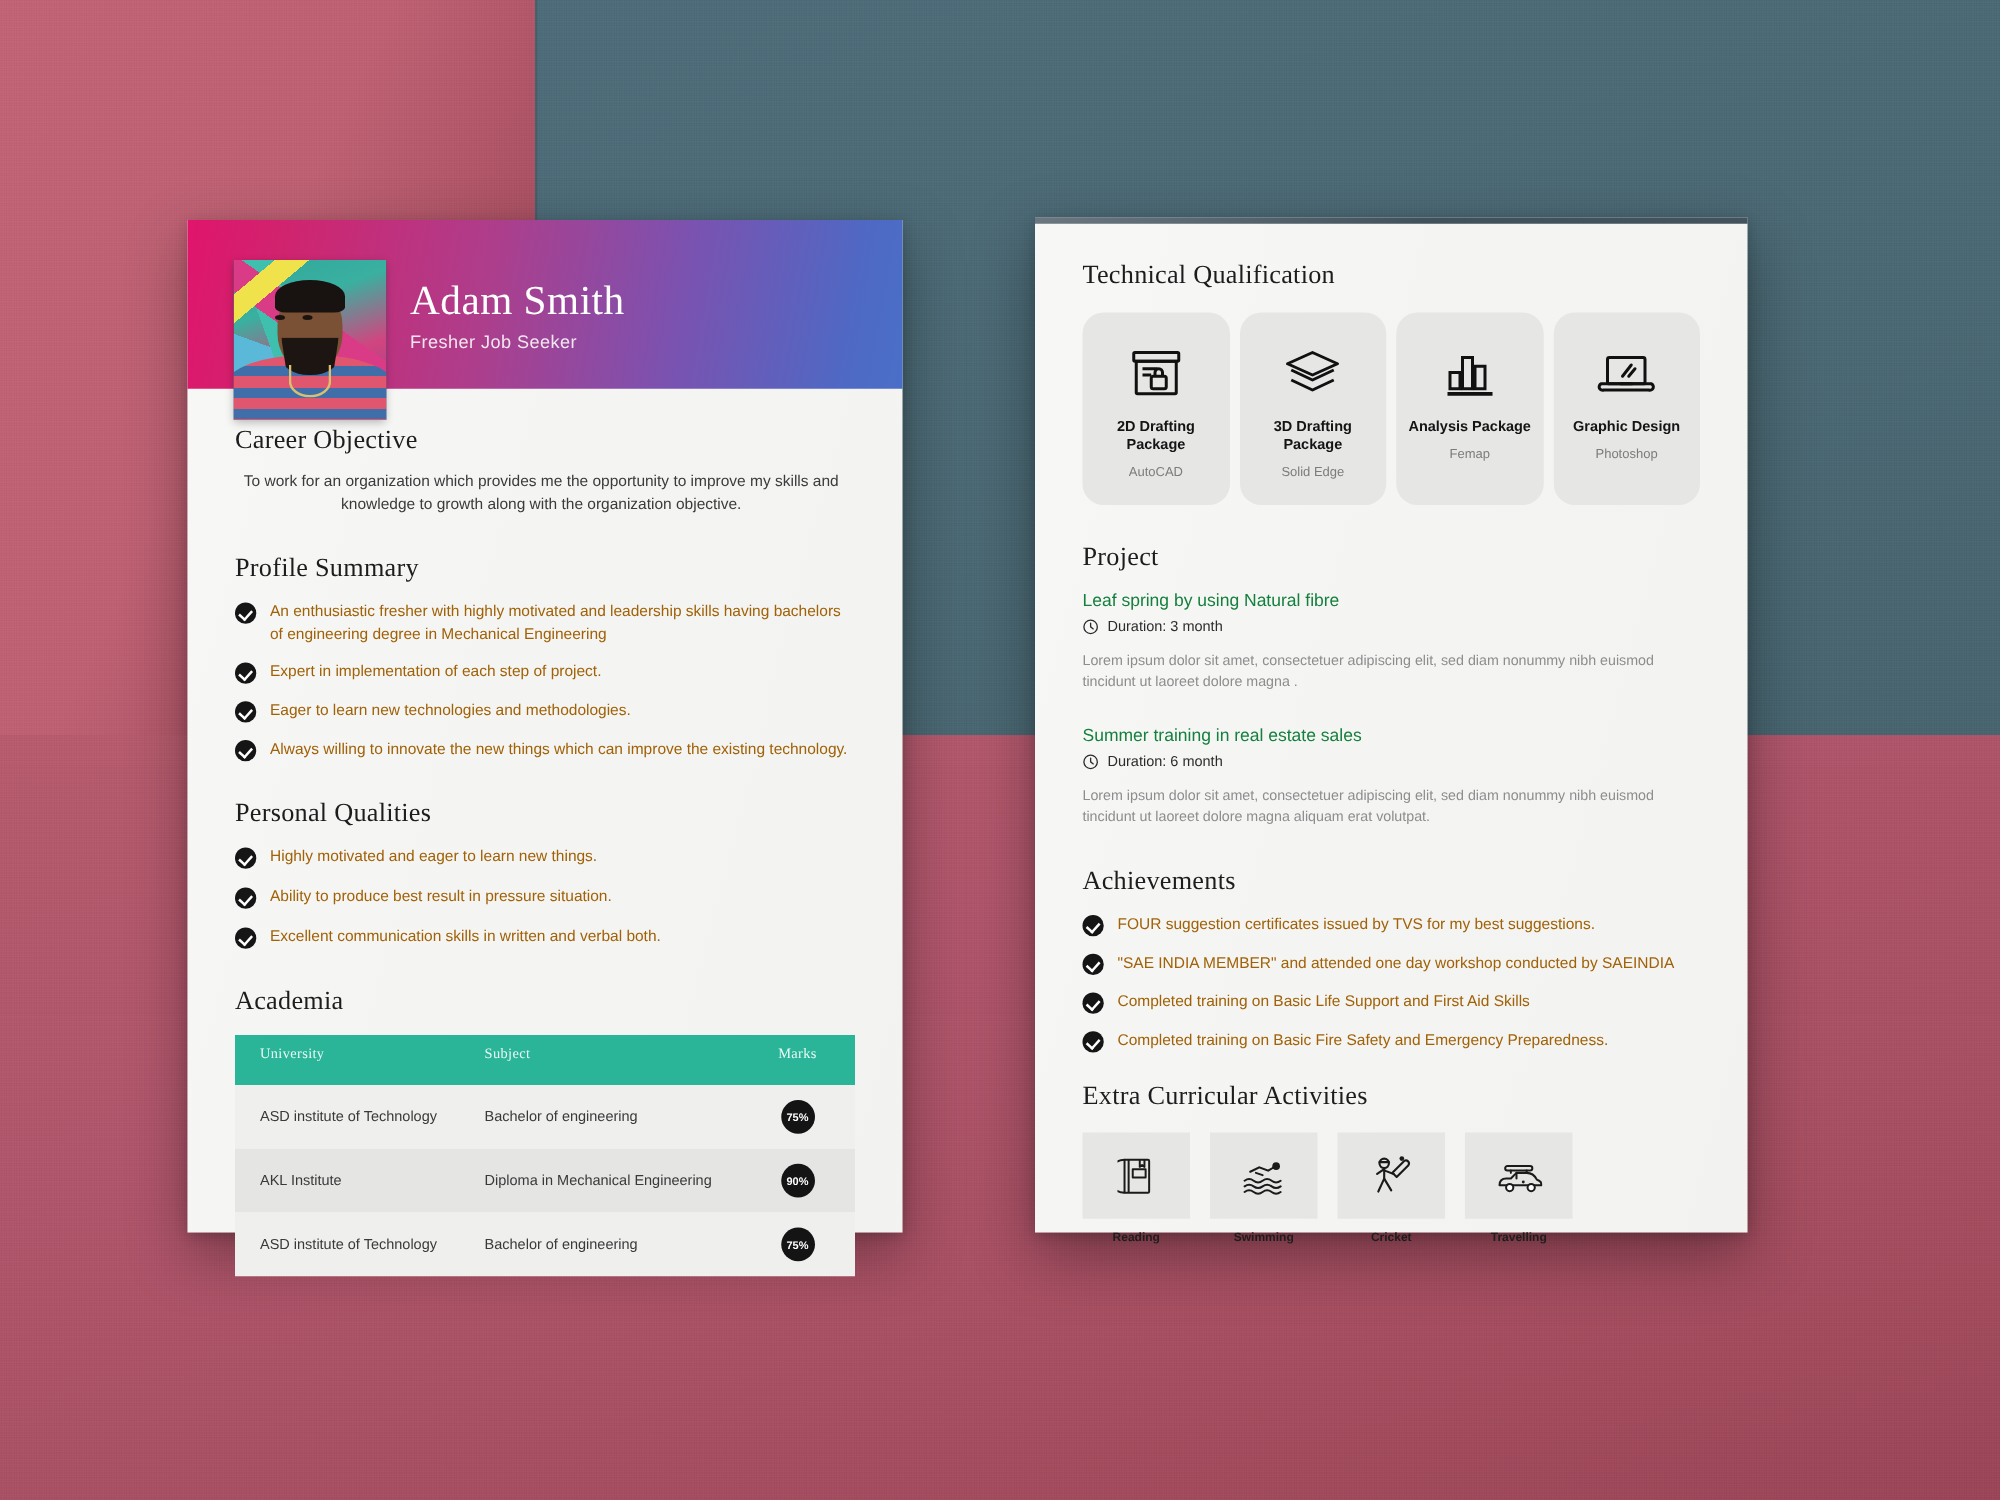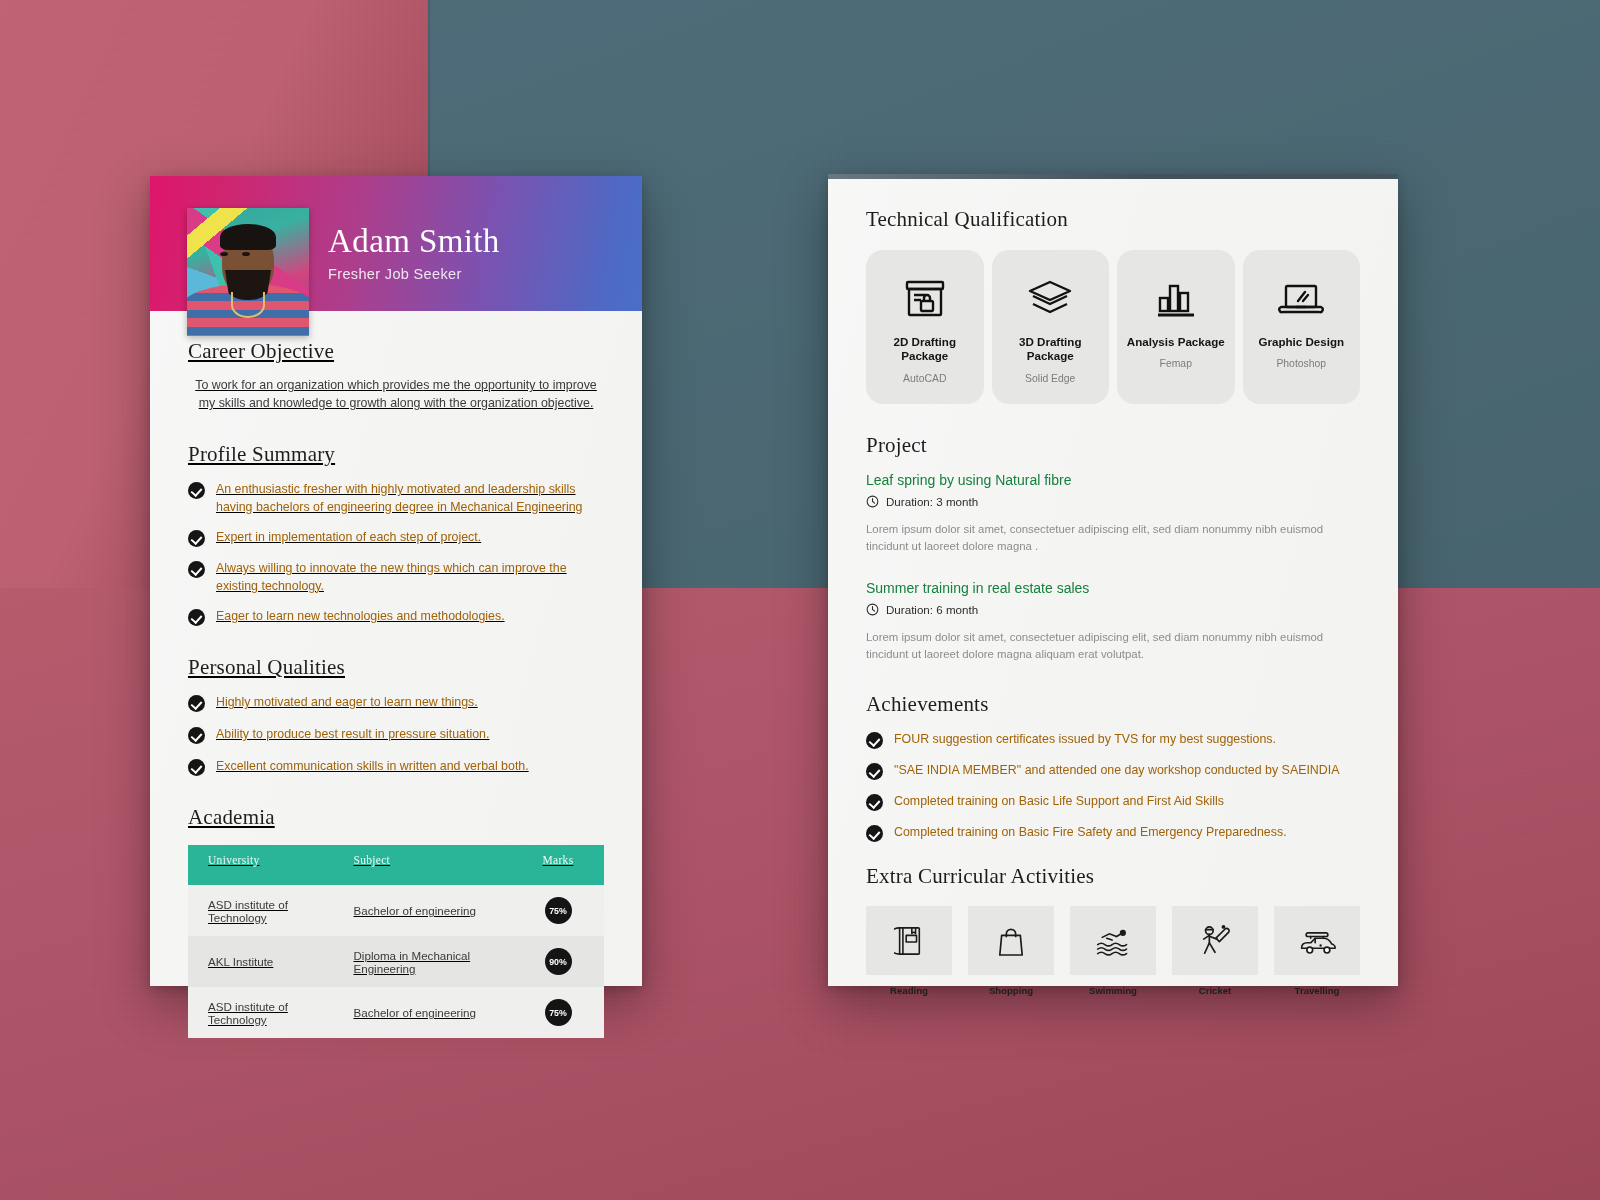--- a/index.html
+++ b/index.html
@@ -41,21 +41,21 @@
       repeating-linear-gradient(0deg, rgba(255,255,255,.012) 0 1px, rgba(0,0,0,.012) 1px 2px),
       repeating-linear-gradient(90deg, rgba(255,255,255,.010) 0 1px, rgba(0,0,0,.010) 1px 2px);
   }
 
   
   .page {
     position:absolute;
     background:#f4f4f3;
     box-shadow:0 18px 46px rgba(0,0,0,.34), 0 3px 10px rgba(0,0,0,.18);
   }
-  .page-left  { left:150px; top:176px; width:492px; height:810px;text-decoration:underline; }
+  .page-left  { left:150px; top:176px; width:572px; height:810px; }
   .page-right { left:828px; top:174px; width:570px; height:812px; padding:0; }
   .page-right::before{
     content:""; position:absolute; left:0; right:0; top:0; height:5px;
     background:#2b3d49;
   }
   .paper-tex{
     position:absolute; inset:0; pointer-events:none;
     background:
       linear-gradient(105deg, rgba(255,255,255,.55) 0%, rgba(248,248,247,.2) 40%, rgba(232,232,231,.25) 100%);
     mix-blend-mode:normal; opacity:.55;
@@ -259,25 +259,25 @@
       <li>
           <span class="chk"></span>
           <span class="chk-txt">An enthusiastic fresher with highly motivated and leadership skills having bachelors of engineering degree in Mechanical Engineering</span>
         </li>
       <li>
           <span class="chk"></span>
           <span class="chk-txt">Expert in implementation of each step of project.</span>
         </li>
       <li>
           <span class="chk"></span>
+          <span class="chk-txt">Eager to learn new technologies and methodologies.</span>
+        </li>
+      <li>
+          <span class="chk"></span>
           <span class="chk-txt">Always willing to innovate the new things which can improve the existing technology.</span>
-        </li>
-      <li>
-          <span class="chk"></span>
-          <span class="chk-txt">Eager to learn new technologies and methodologies.</span>
         </li>
     </ul>
 
     <h2 class="sec sec-sp">Personal Qualities</h2>
     <ul class="checks tight">
       <li>
           <span class="chk"></span>
           <span class="chk-txt">Highly motivated and eager to learn new things.</span>
         </li>
       <li>
@@ -438,29 +438,20 @@
             <path d="M6 3 h20 a1 1 0 0 1 1 1 v26 a1 1 0 0 1 -1 1 H6 Z"></path>
             <path d="M6 3 a3 3 0 0 0 0 28"></path>
             <path d="M9.5 3 v28"></path>
             <rect x="13" y="11" width="11" height="7"></rect>
             <path d="M19 3 v6 l2-1.6 2 1.6 V3"></path>
           </svg>
         </div>
         <div class="act-label">Reading</div>
       </div>
 
-      <div class="act-item">
-        <div class="act-box">
-          <svg width="28" height="32" viewBox="0 0 30 34" fill="none" stroke="#1b1b1b" stroke-width="1.8" stroke-linejoin="round">
-            <path d="M5 11 h20 l2 21 H3 Z"></path>
-            <path d="M10 13 V9.5 a5 5 0 0 1 10 0 V13"></path>
-          </svg>
-        </div>
-        <div class="act-label">Shopping</div>
-      </div>
 
       <div class="act-item">
         <div class="act-box">
           <svg width="36" height="30" viewBox="0 0 40 32" fill="none" stroke="#1b1b1b" stroke-width="1.8" stroke-linecap="round">
             <circle cx="31" cy="7" r="3.4" fill="#1b1b1b" stroke="none"></circle>
             <path d="M8 12 L16 8 L24 11 L29 8"></path>
             <path d="M13 13 L19 15"></path>
             <path d="M3 20 q4 -3 8 0 t8 0 t8 0 t8 0"></path>
             <path d="M3 25 q4 -3 8 0 t8 0 t8 0 t8 0"></path>
             <path d="M3 30 q4 -3 8 0 t8 0 t8 0 t8 0"></path>

